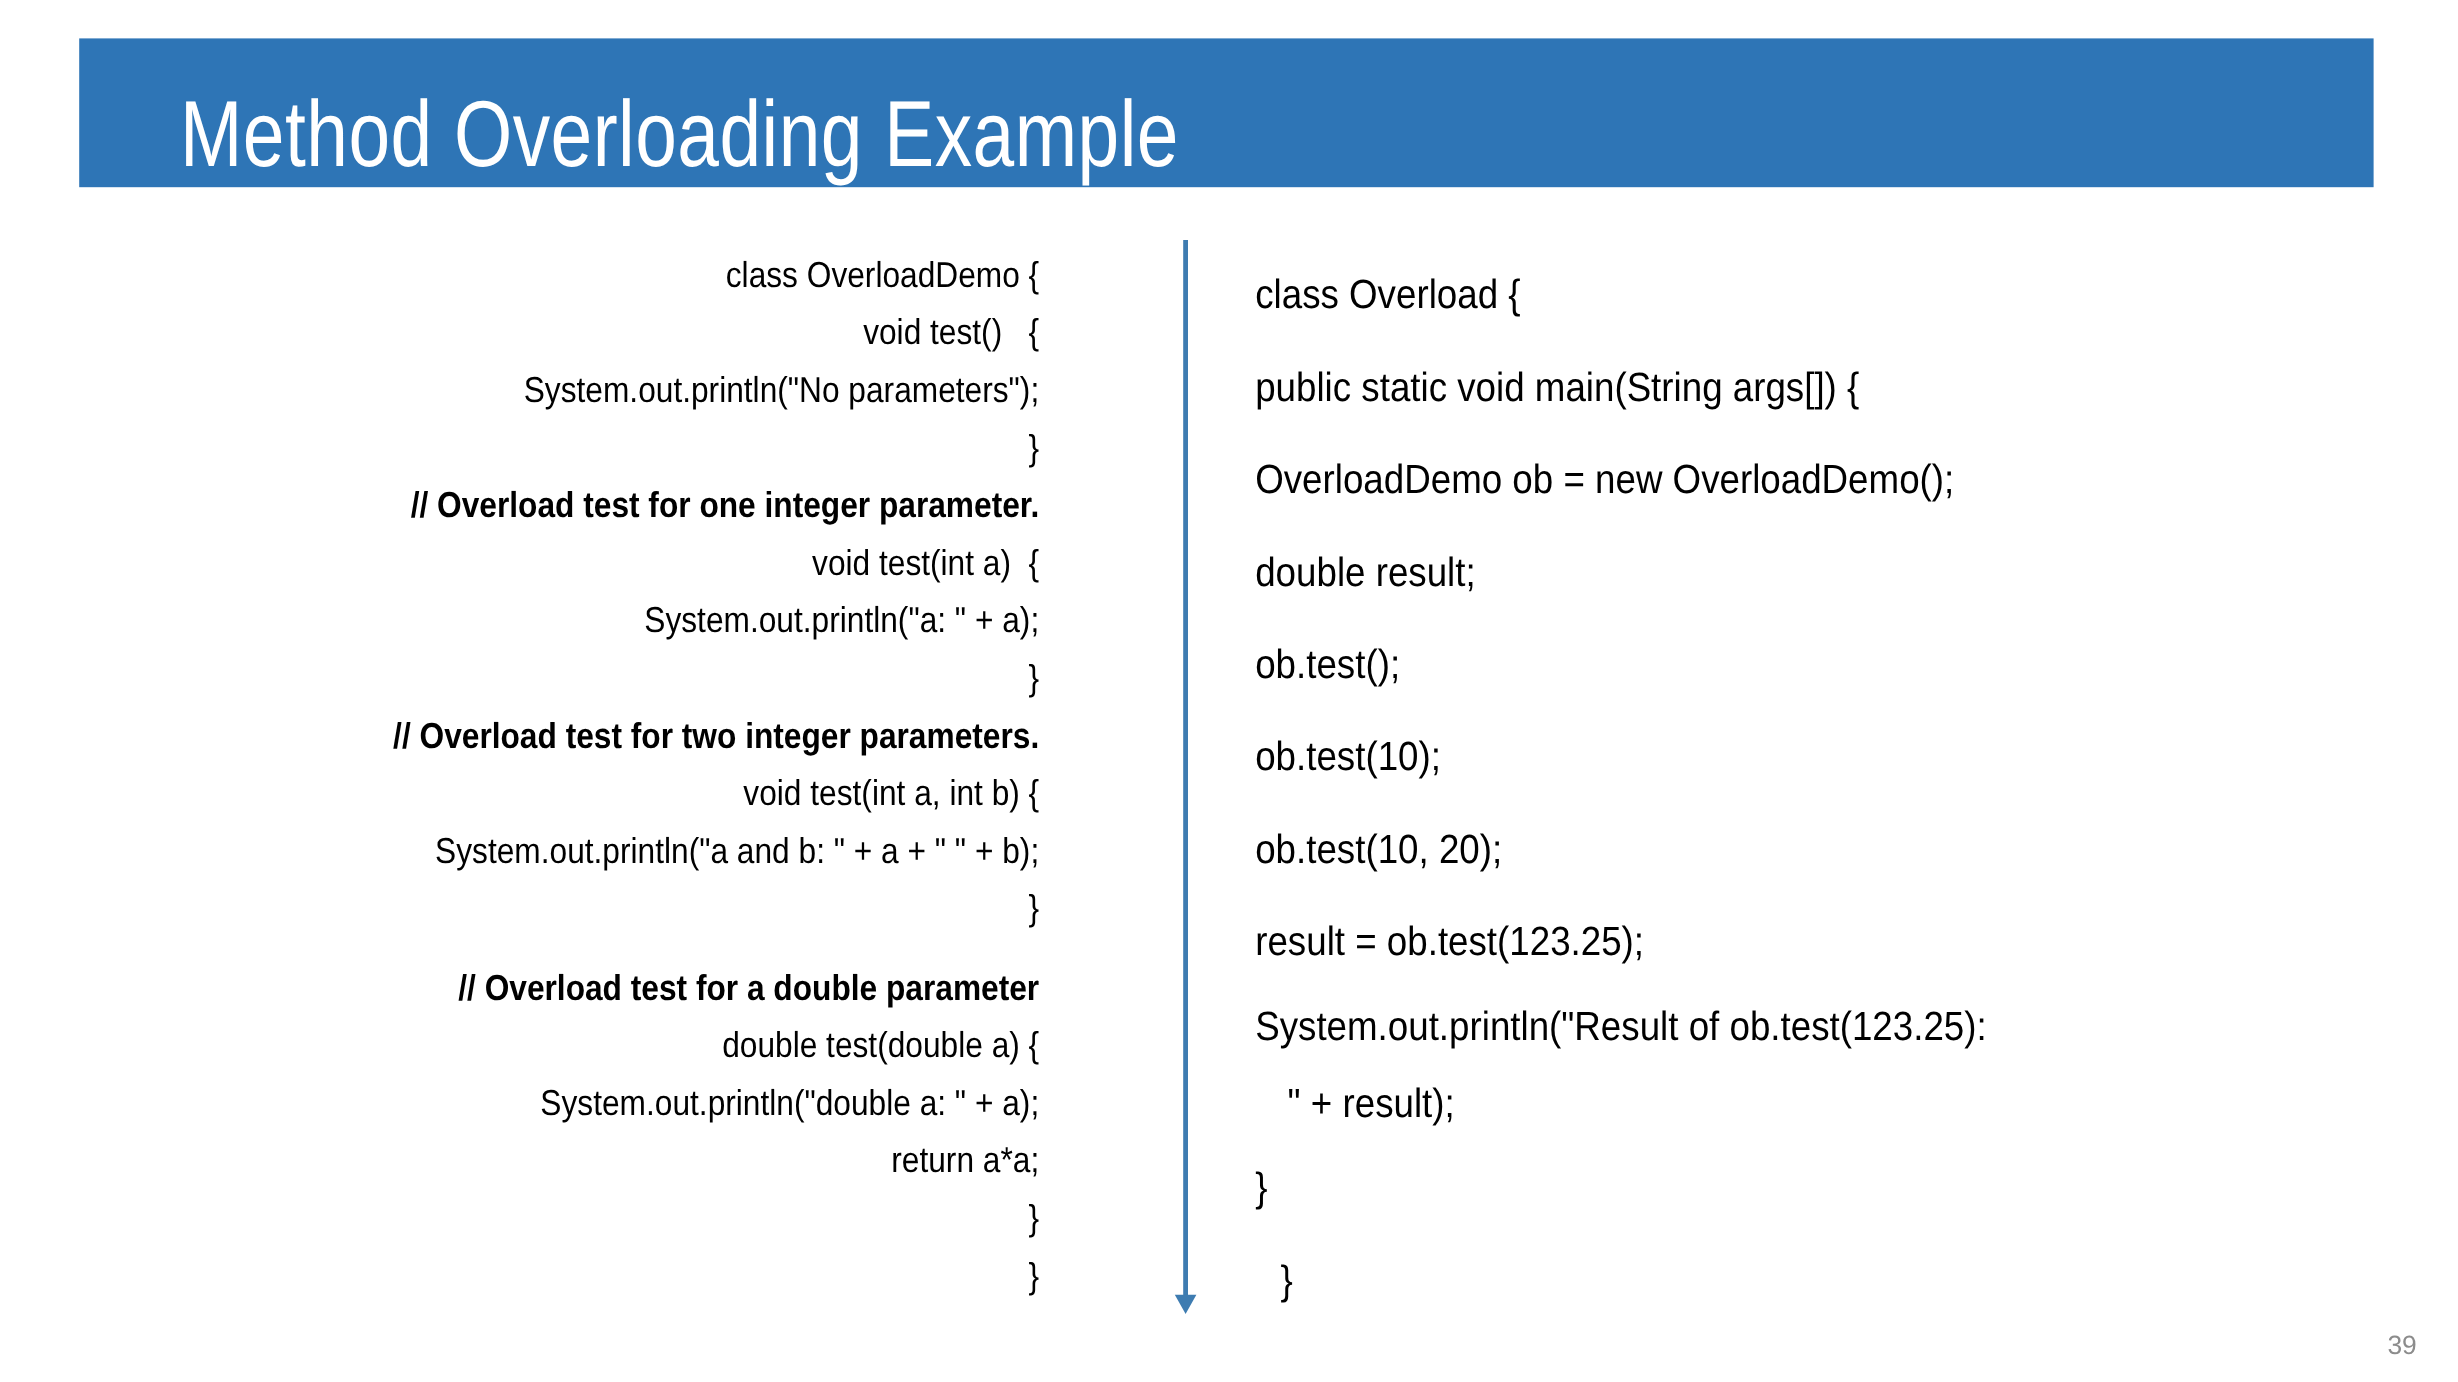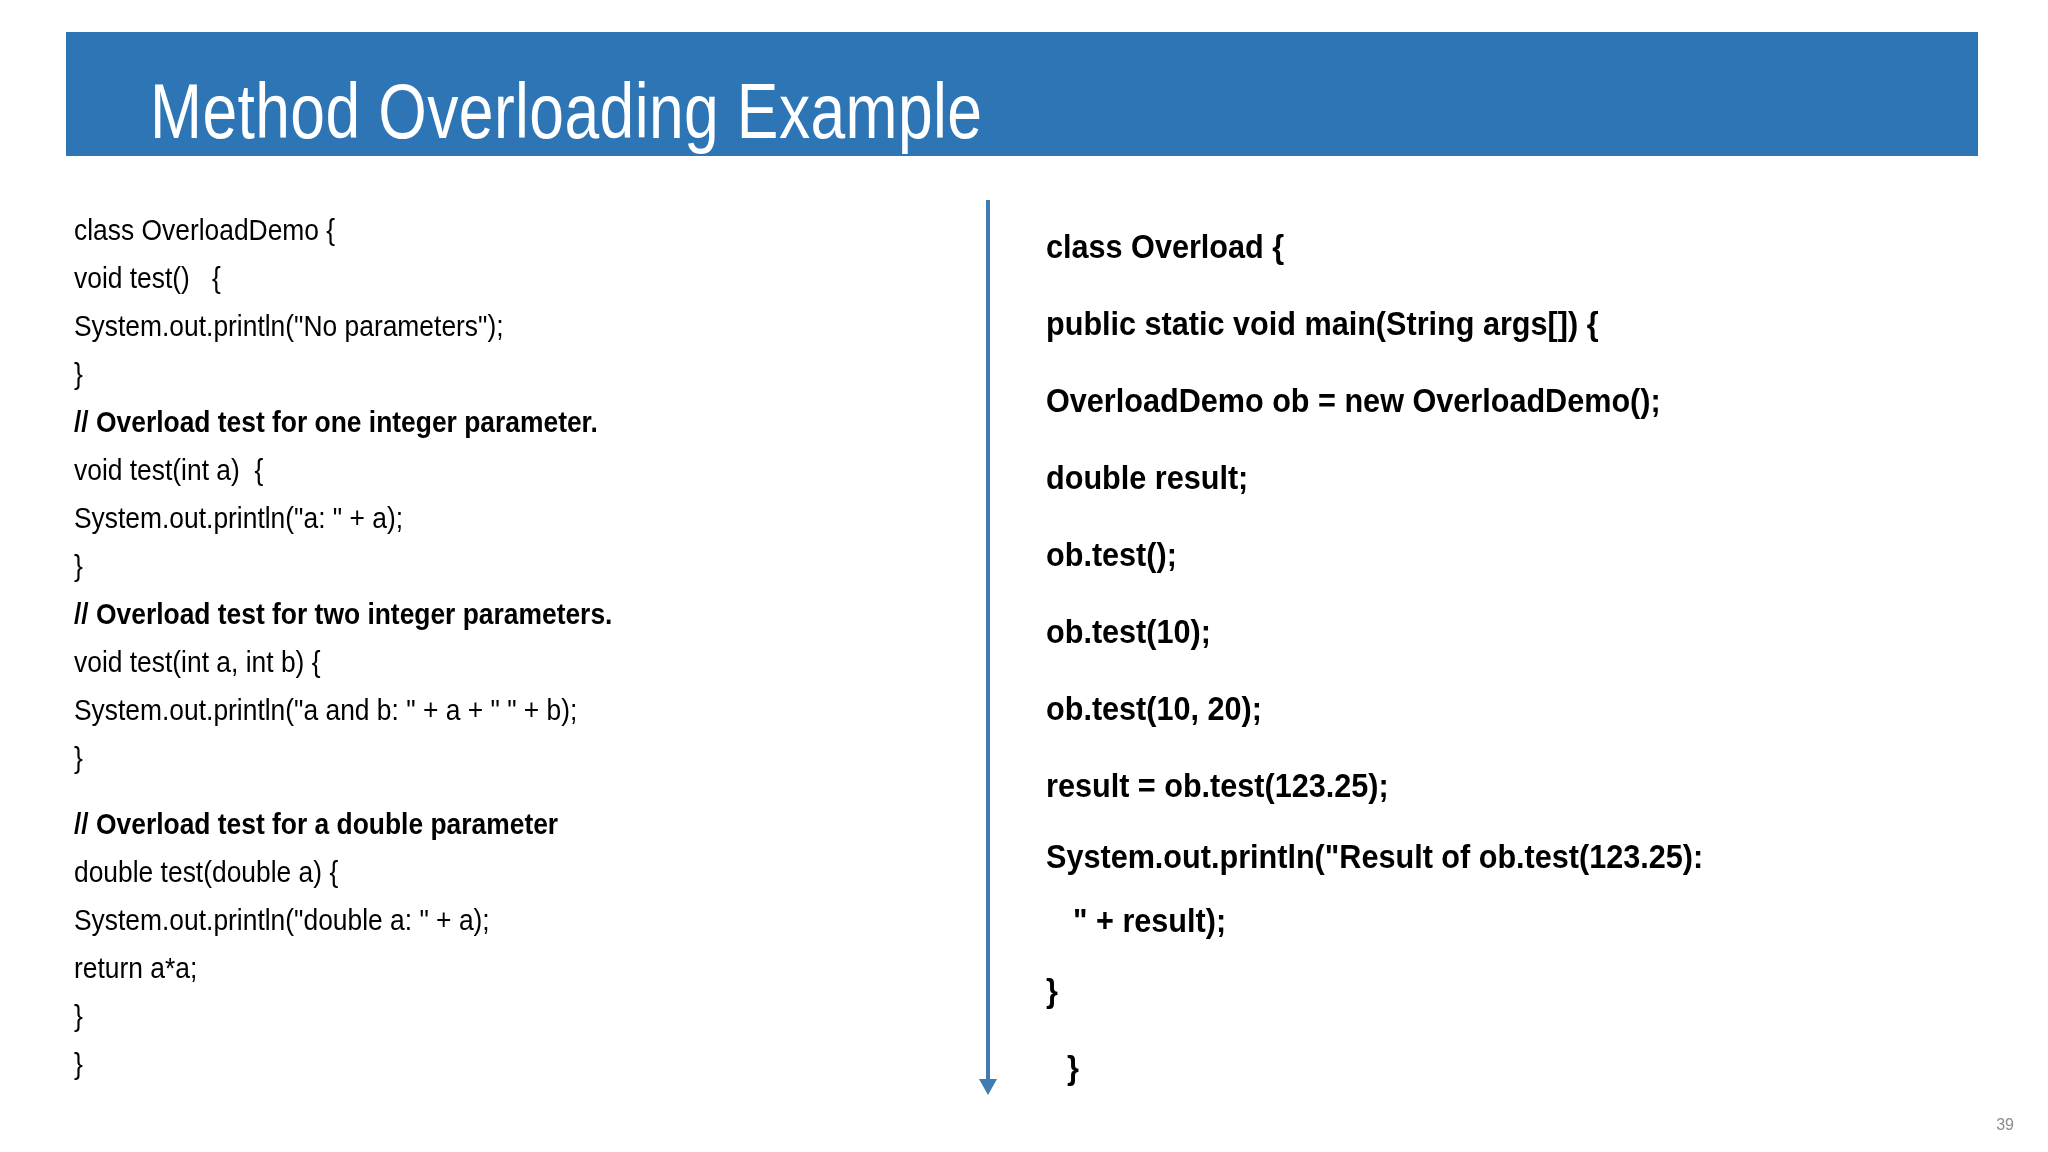--- a/index.html
+++ b/index.html
@@ -48,20 +48,21 @@
     width: 2048px;
     height: 930px;
   }
 
   
   #left-col {
     position: absolute;
     left: 74px;
     top: 20px;
     width: 900px;
+    text-align: right;
   }
   #left-col .code-line {
     font-size: 30px;
     line-height: 48px;
     white-space: pre;
     transform: scaleX(0.88);
     transform-origin: left center;
   }
   #left-col .code-line.comment {
     font-weight: bold;
@@ -89,21 +90,20 @@
     border-right: 9px solid transparent;
     border-top: 16px solid #3E7CB1;
   }
 
   
   #right-col {
     position: absolute;
     left: 1046px;
     top: 22px;
     width: 980px;
-    font-weight: bold;
   }
   #right-col .code-line {
     font-size: 34px;
     line-height: 77px;
     white-space: pre;
     transform: scaleX(0.90);
     transform-origin: left center;
   }
   #right-col .code-line.wrap-cont {
     padding-left: 30px;
@@ -114,21 +114,21 @@
   }
   #right-col .code-line.indent-small {
     padding-left: 14px;
   }
 
   
   #slide-number {
     position: absolute;
     right: 34px;
     bottom: 18px;
-    font-size: 16px;
+    font-size: 22px;
     color: #8C8C8C;
   }
 </style>
 </head>
 <body>
 
 <div id="title-banner">
   <div id="title-text">Method Overloading Example</div>
 </div>
 

